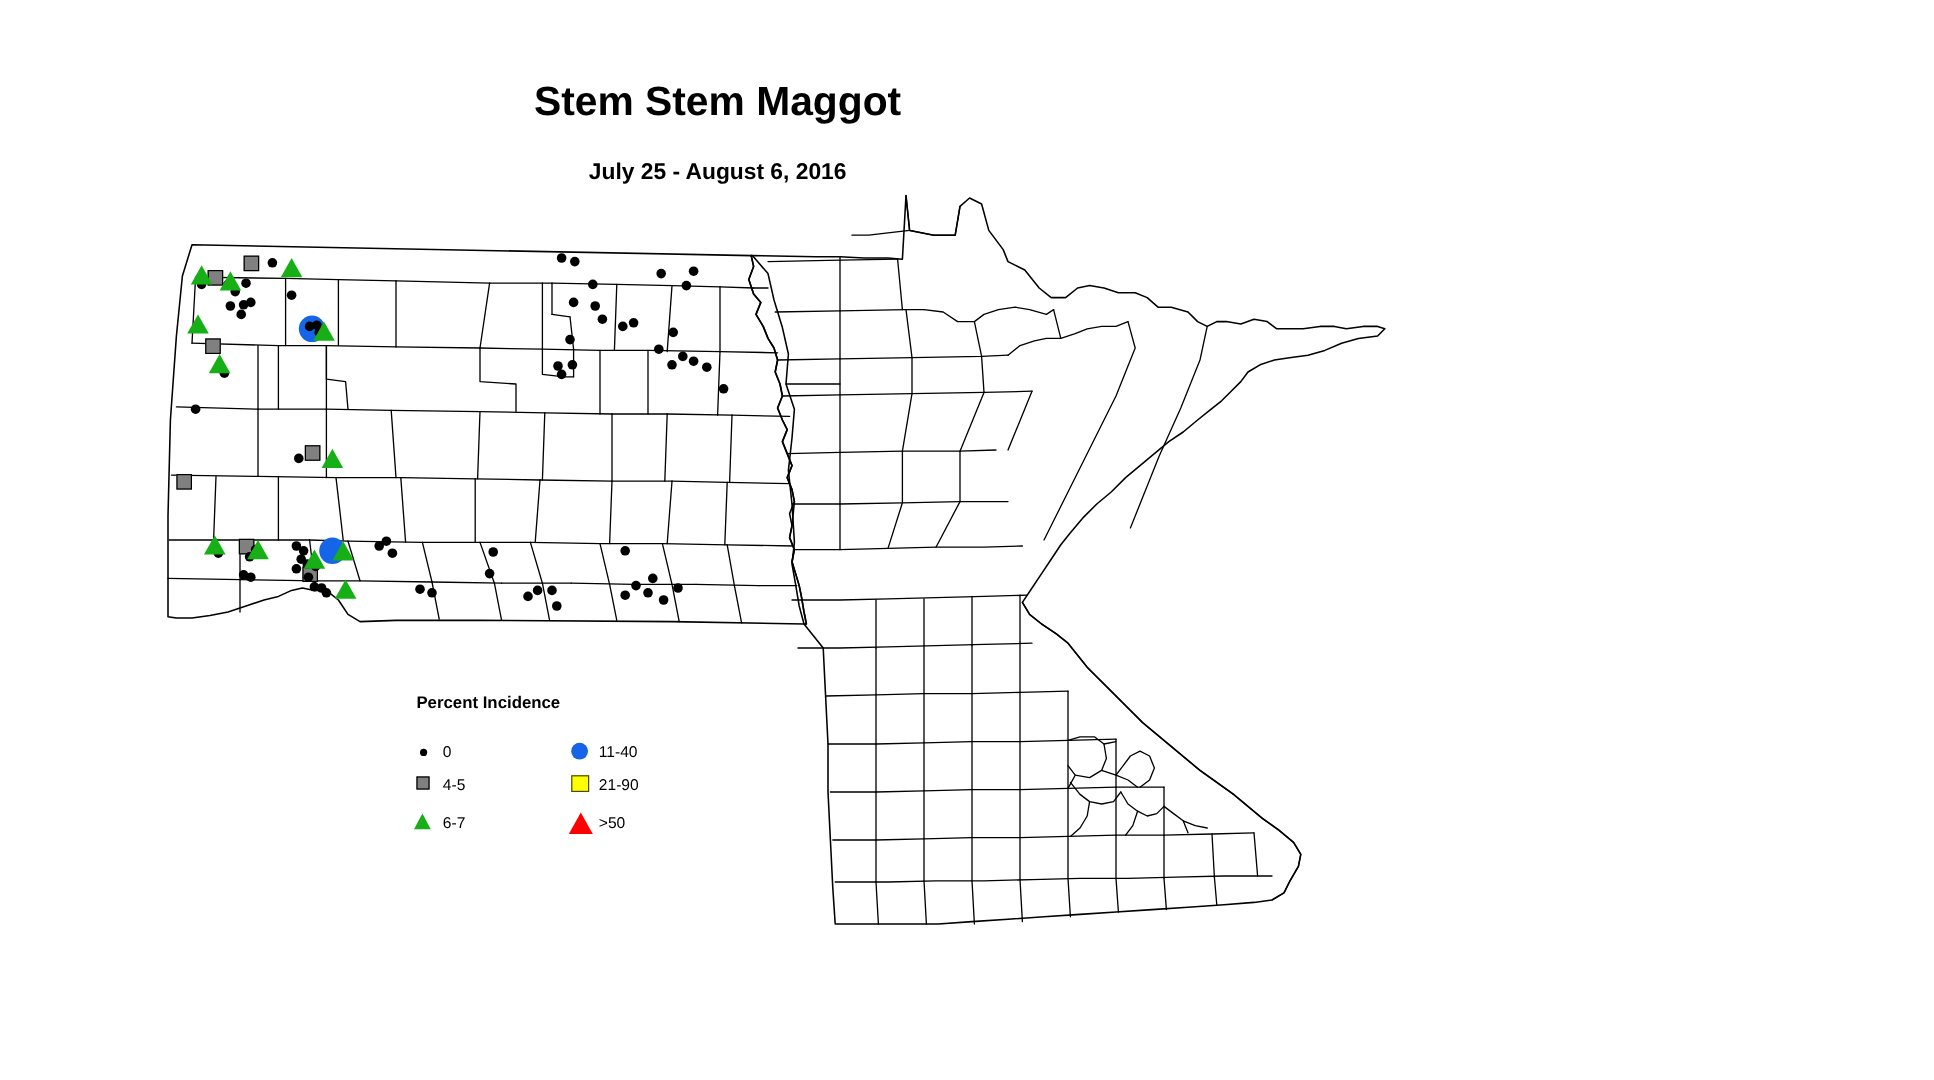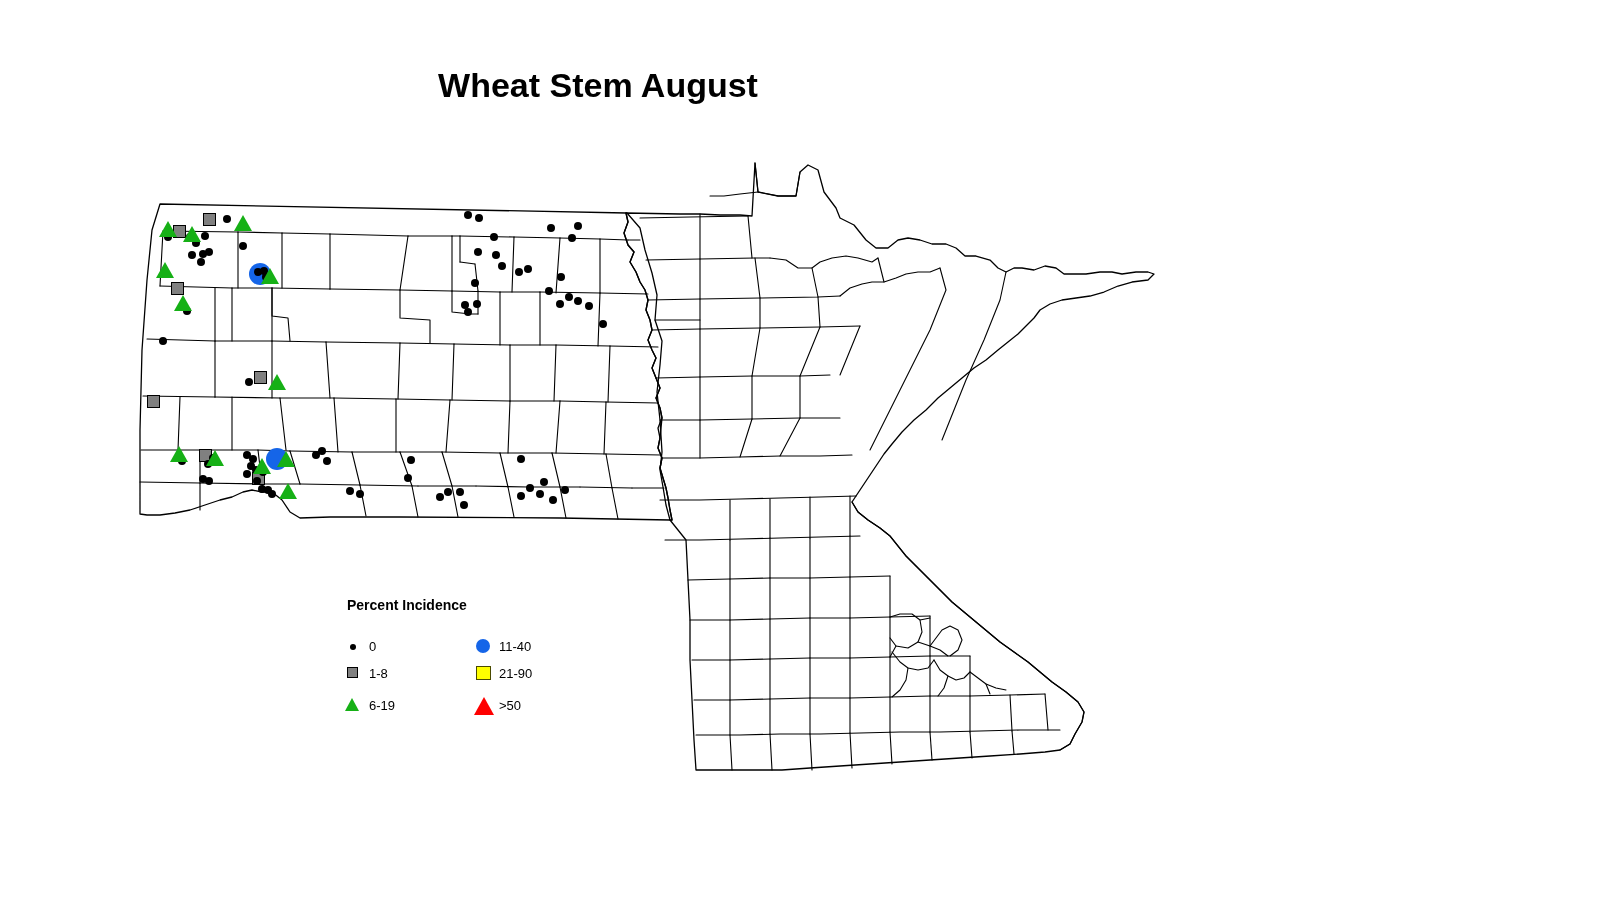--- a/index.html
+++ b/index.html
@@ -51,21 +51,21 @@
     height: 900px;
   }
   #map-svg {
     position: absolute;
     left: 0;
     top: 0;
   }
   .legend {
     position: absolute;
     left: 330px;
-    top: 592px;
+    top: 572px;
     width: 260px;
     height: 130px;
   }
   .legend-title {
     position: absolute;
     left: 17px;
     top: 5px;
     font-size: 14px;
     font-weight: bold;
     white-space: nowrap;
@@ -183,21 +183,22 @@
     background: #1565e8;
     margin-left: -11px;
     margin-top: -11px;
   }
 </style>
 </head>
 <body>
 
 <div id="page">
 
-  <div class="title">Wheat Stem August</div>
+  <div class="title">Stem Stem Maggot</div>
+  <div class="subtitle">July 25 - August 6, 2016</div>
 
   <div id="map-area">
     <svg id="map-svg" width="1612" height="900" viewBox="0 0 1612 900">
       <g fill="none" stroke="#000000" stroke-width="1.1" stroke-linejoin="round" stroke-linecap="round">
 
         <path stroke-width="1.3" d="M160 204 L626 213 L627 213 L640 228 L645 250 L652 273 L657 295 L655 320 L662 341 L660 365 L657 392 L660 420 L662 452 L660 470 L663 487 L666 505 L670 520
           L560 518 L400 517 L330 517 L300 518 L290 512 L282 500 L272 492 L262 492 L252 490 L243 492 L232 497 L220 500 L205 505 L190 510 L175 513 L160 515 L147 515 L140 514
           L140 430 L142 350 L147 280 L152 230 Z"></path>
 
         <path d="M163 231 L238 232"></path>
@@ -551,27 +552,27 @@
         <div class="legend-item" style="left: 14px; top: 44px;">
           <span class="sym">
             <span class="sym-dot"></span>
           </span>
           <span class="legend-label">0</span>
         </div>
         <div class="legend-item" style="left: 14px; top: 71px;">
           <span class="sym">
             <span class="sym-square-gray"></span>
           </span>
-          <span class="legend-label">1-8</span>
+          <span class="legend-label">4-5</span>
         </div>
         <div class="legend-item" style="left: 14px; top: 103px;">
           <span class="sym">
             <span class="sym-tri-green"></span>
           </span>
-          <span class="legend-label">6-19</span>
+          <span class="legend-label">6-7</span>
         </div>
         <div class="legend-item" style="left: 144px; top: 44px;">
           <span class="sym">
             <span class="sym-circle-blue"></span>
           </span>
           <span class="legend-label">11-40</span>
         </div>
         <div class="legend-item" style="left: 144px; top: 71px;">
           <span class="sym">
             <span class="sym-square-yellow"></span>

